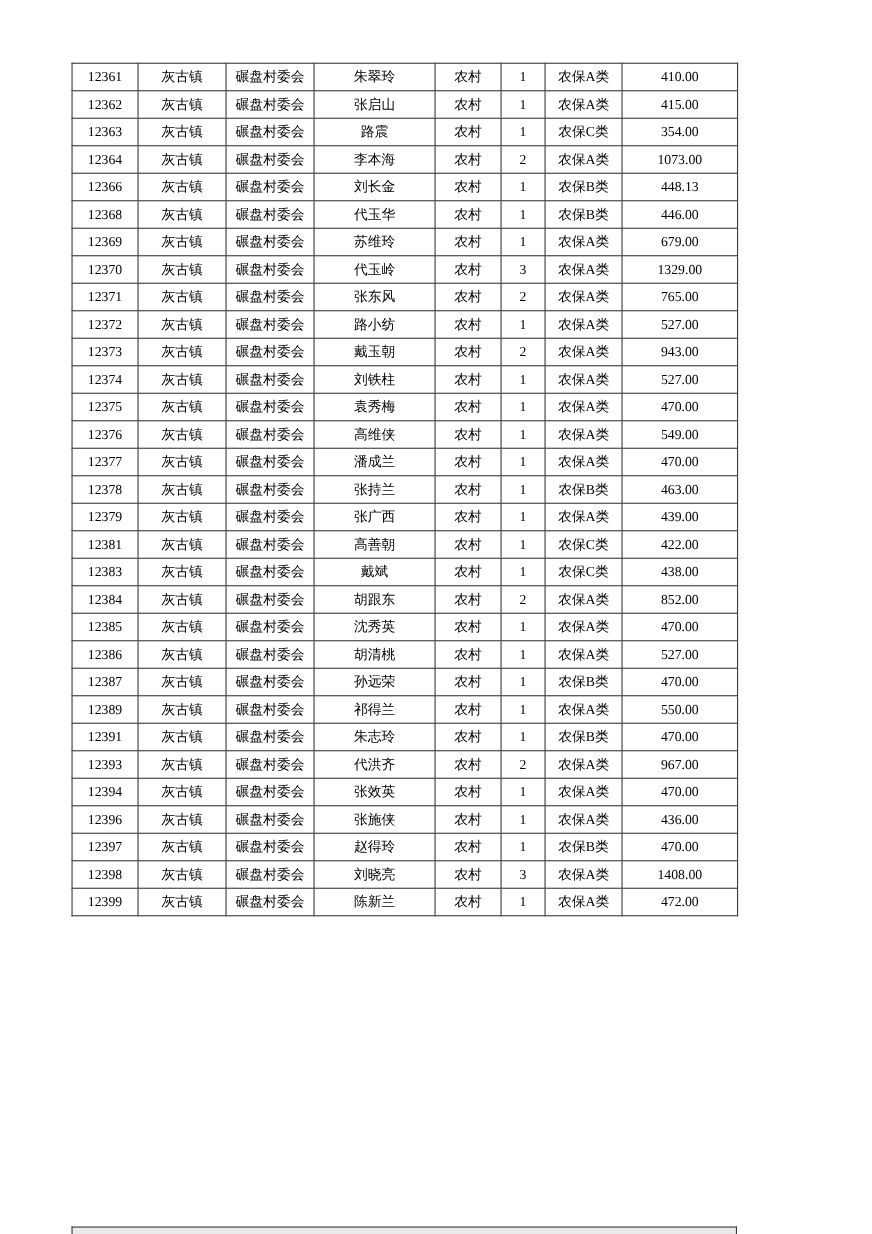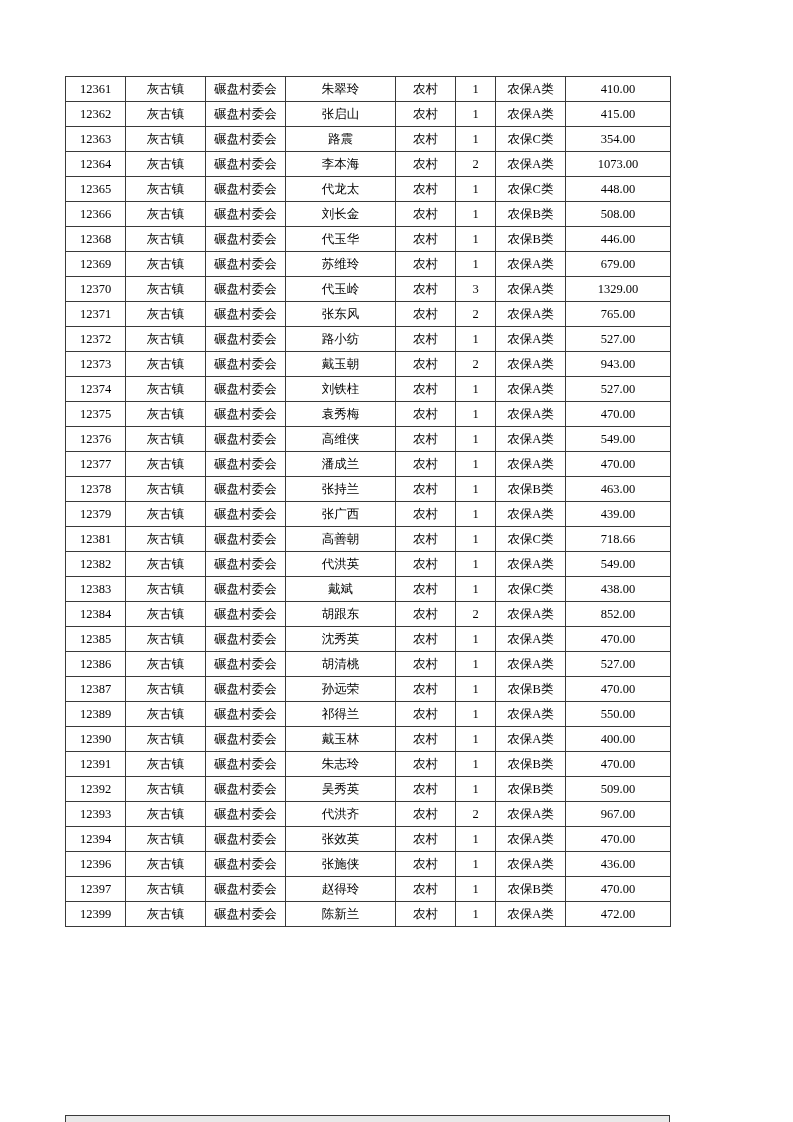--- a/index.html
+++ b/index.html
@@ -12,21 +12,21 @@
     width: 793px;
     height: 1122px;
     background: #ffffff;
     overflow: hidden;
     font-family: "Liberation Serif", "DejaVu Serif", serif;
     color: #000000;
   }
   table.grid {
     position: absolute;
     left: 65px;
-    top: 76px;
+    top: 57px;
     border-collapse: collapse;
     table-layout: fixed;
     width: 605px;
   }
   table.grid td {
     border: 1px solid #3a3a3a;
     height: 24px;
     padding: 0 2px;
     text-align: center;
     vertical-align: middle;
@@ -105,178 +105,158 @@
           <td>12364</td>
           <td>灰古镇</td>
           <td>碾盘村委会</td>
           <td>李本海</td>
           <td>农村</td>
           <td>2</td>
           <td>农保A类</td>
           <td>1073.00</td>
         </tr>
         <tr>
-          <td>12365</td>
-          <td>灰古镇</td>
-          <td>碾盘村委会</td>
-          <td>代龙太</td>
+          <td>12366</td>
+          <td>灰古镇</td>
+          <td>碾盘村委会</td>
+          <td>刘长金</td>
+          <td>农村</td>
+          <td>1</td>
+          <td>农保B类</td>
+          <td>448.13</td>
+        </tr>
+        <tr>
+          <td>12368</td>
+          <td>灰古镇</td>
+          <td>碾盘村委会</td>
+          <td>代玉华</td>
+          <td>农村</td>
+          <td>1</td>
+          <td>农保B类</td>
+          <td>446.00</td>
+        </tr>
+        <tr>
+          <td>12369</td>
+          <td>灰古镇</td>
+          <td>碾盘村委会</td>
+          <td>苏维玲</td>
+          <td>农村</td>
+          <td>1</td>
+          <td>农保A类</td>
+          <td>679.00</td>
+        </tr>
+        <tr>
+          <td>12370</td>
+          <td>灰古镇</td>
+          <td>碾盘村委会</td>
+          <td>代玉岭</td>
+          <td>农村</td>
+          <td>3</td>
+          <td>农保A类</td>
+          <td>1329.00</td>
+        </tr>
+        <tr>
+          <td>12371</td>
+          <td>灰古镇</td>
+          <td>碾盘村委会</td>
+          <td>张东风</td>
+          <td>农村</td>
+          <td>2</td>
+          <td>农保A类</td>
+          <td>765.00</td>
+        </tr>
+        <tr>
+          <td>12372</td>
+          <td>灰古镇</td>
+          <td>碾盘村委会</td>
+          <td>路小纺</td>
+          <td>农村</td>
+          <td>1</td>
+          <td>农保A类</td>
+          <td>527.00</td>
+        </tr>
+        <tr>
+          <td>12373</td>
+          <td>灰古镇</td>
+          <td>碾盘村委会</td>
+          <td>戴玉朝</td>
+          <td>农村</td>
+          <td>2</td>
+          <td>农保A类</td>
+          <td>943.00</td>
+        </tr>
+        <tr>
+          <td>12374</td>
+          <td>灰古镇</td>
+          <td>碾盘村委会</td>
+          <td>刘铁柱</td>
+          <td>农村</td>
+          <td>1</td>
+          <td>农保A类</td>
+          <td>527.00</td>
+        </tr>
+        <tr>
+          <td>12375</td>
+          <td>灰古镇</td>
+          <td>碾盘村委会</td>
+          <td>袁秀梅</td>
+          <td>农村</td>
+          <td>1</td>
+          <td>农保A类</td>
+          <td>470.00</td>
+        </tr>
+        <tr>
+          <td>12376</td>
+          <td>灰古镇</td>
+          <td>碾盘村委会</td>
+          <td>高维侠</td>
+          <td>农村</td>
+          <td>1</td>
+          <td>农保A类</td>
+          <td>549.00</td>
+        </tr>
+        <tr>
+          <td>12377</td>
+          <td>灰古镇</td>
+          <td>碾盘村委会</td>
+          <td>潘成兰</td>
+          <td>农村</td>
+          <td>1</td>
+          <td>农保A类</td>
+          <td>470.00</td>
+        </tr>
+        <tr>
+          <td>12378</td>
+          <td>灰古镇</td>
+          <td>碾盘村委会</td>
+          <td>张持兰</td>
+          <td>农村</td>
+          <td>1</td>
+          <td>农保B类</td>
+          <td>463.00</td>
+        </tr>
+        <tr>
+          <td>12379</td>
+          <td>灰古镇</td>
+          <td>碾盘村委会</td>
+          <td>张广西</td>
+          <td>农村</td>
+          <td>1</td>
+          <td>农保A类</td>
+          <td>439.00</td>
+        </tr>
+        <tr>
+          <td>12381</td>
+          <td>灰古镇</td>
+          <td>碾盘村委会</td>
+          <td>高善朝</td>
           <td>农村</td>
           <td>1</td>
           <td>农保C类</td>
-          <td>448.00</td>
-        </tr>
-        <tr>
-          <td>12366</td>
-          <td>灰古镇</td>
-          <td>碾盘村委会</td>
-          <td>刘长金</td>
-          <td>农村</td>
-          <td>1</td>
-          <td>农保B类</td>
-          <td>508.00</td>
-        </tr>
-        <tr>
-          <td>12368</td>
-          <td>灰古镇</td>
-          <td>碾盘村委会</td>
-          <td>代玉华</td>
-          <td>农村</td>
-          <td>1</td>
-          <td>农保B类</td>
-          <td>446.00</td>
-        </tr>
-        <tr>
-          <td>12369</td>
-          <td>灰古镇</td>
-          <td>碾盘村委会</td>
-          <td>苏维玲</td>
-          <td>农村</td>
-          <td>1</td>
-          <td>农保A类</td>
-          <td>679.00</td>
-        </tr>
-        <tr>
-          <td>12370</td>
-          <td>灰古镇</td>
-          <td>碾盘村委会</td>
-          <td>代玉岭</td>
-          <td>农村</td>
-          <td>3</td>
-          <td>农保A类</td>
-          <td>1329.00</td>
-        </tr>
-        <tr>
-          <td>12371</td>
-          <td>灰古镇</td>
-          <td>碾盘村委会</td>
-          <td>张东风</td>
-          <td>农村</td>
-          <td>2</td>
-          <td>农保A类</td>
-          <td>765.00</td>
-        </tr>
-        <tr>
-          <td>12372</td>
-          <td>灰古镇</td>
-          <td>碾盘村委会</td>
-          <td>路小纺</td>
-          <td>农村</td>
-          <td>1</td>
-          <td>农保A类</td>
-          <td>527.00</td>
-        </tr>
-        <tr>
-          <td>12373</td>
-          <td>灰古镇</td>
-          <td>碾盘村委会</td>
-          <td>戴玉朝</td>
-          <td>农村</td>
-          <td>2</td>
-          <td>农保A类</td>
-          <td>943.00</td>
-        </tr>
-        <tr>
-          <td>12374</td>
-          <td>灰古镇</td>
-          <td>碾盘村委会</td>
-          <td>刘铁柱</td>
-          <td>农村</td>
-          <td>1</td>
-          <td>农保A类</td>
-          <td>527.00</td>
-        </tr>
-        <tr>
-          <td>12375</td>
-          <td>灰古镇</td>
-          <td>碾盘村委会</td>
-          <td>袁秀梅</td>
-          <td>农村</td>
-          <td>1</td>
-          <td>农保A类</td>
-          <td>470.00</td>
-        </tr>
-        <tr>
-          <td>12376</td>
-          <td>灰古镇</td>
-          <td>碾盘村委会</td>
-          <td>高维侠</td>
-          <td>农村</td>
-          <td>1</td>
-          <td>农保A类</td>
-          <td>549.00</td>
-        </tr>
-        <tr>
-          <td>12377</td>
-          <td>灰古镇</td>
-          <td>碾盘村委会</td>
-          <td>潘成兰</td>
-          <td>农村</td>
-          <td>1</td>
-          <td>农保A类</td>
-          <td>470.00</td>
-        </tr>
-        <tr>
-          <td>12378</td>
-          <td>灰古镇</td>
-          <td>碾盘村委会</td>
-          <td>张持兰</td>
-          <td>农村</td>
-          <td>1</td>
-          <td>农保B类</td>
-          <td>463.00</td>
-        </tr>
-        <tr>
-          <td>12379</td>
-          <td>灰古镇</td>
-          <td>碾盘村委会</td>
-          <td>张广西</td>
-          <td>农村</td>
-          <td>1</td>
-          <td>农保A类</td>
-          <td>439.00</td>
-        </tr>
-        <tr>
-          <td>12381</td>
-          <td>灰古镇</td>
-          <td>碾盘村委会</td>
-          <td>高善朝</td>
-          <td>农村</td>
-          <td>1</td>
-          <td>农保C类</td>
-          <td>718.66</td>
-        </tr>
-        <tr>
-          <td>12382</td>
-          <td>灰古镇</td>
-          <td>碾盘村委会</td>
-          <td>代洪英</td>
-          <td>农村</td>
-          <td>1</td>
-          <td>农保A类</td>
-          <td>549.00</td>
+          <td>422.00</td>
         </tr>
         <tr>
           <td>12383</td>
           <td>灰古镇</td>
           <td>碾盘村委会</td>
           <td>戴斌</td>
           <td>农村</td>
           <td>1</td>
           <td>农保C类</td>
           <td>438.00</td>
@@ -325,50 +305,30 @@
           <td>12389</td>
           <td>灰古镇</td>
           <td>碾盘村委会</td>
           <td>祁得兰</td>
           <td>农村</td>
           <td>1</td>
           <td>农保A类</td>
           <td>550.00</td>
         </tr>
         <tr>
-          <td>12390</td>
-          <td>灰古镇</td>
-          <td>碾盘村委会</td>
-          <td>戴玉林</td>
-          <td>农村</td>
-          <td>1</td>
-          <td>农保A类</td>
-          <td>400.00</td>
-        </tr>
-        <tr>
           <td>12391</td>
           <td>灰古镇</td>
           <td>碾盘村委会</td>
           <td>朱志玲</td>
           <td>农村</td>
           <td>1</td>
           <td>农保B类</td>
           <td>470.00</td>
         </tr>
         <tr>
-          <td>12392</td>
-          <td>灰古镇</td>
-          <td>碾盘村委会</td>
-          <td>吴秀英</td>
-          <td>农村</td>
-          <td>1</td>
-          <td>农保B类</td>
-          <td>509.00</td>
-        </tr>
-        <tr>
           <td>12393</td>
           <td>灰古镇</td>
           <td>碾盘村委会</td>
           <td>代洪齐</td>
           <td>农村</td>
           <td>2</td>
           <td>农保A类</td>
           <td>967.00</td>
         </tr>
         <tr>
@@ -393,20 +353,30 @@
         </tr>
         <tr>
           <td>12397</td>
           <td>灰古镇</td>
           <td>碾盘村委会</td>
           <td>赵得玲</td>
           <td>农村</td>
           <td>1</td>
           <td>农保B类</td>
           <td>470.00</td>
+        </tr>
+        <tr>
+          <td>12398</td>
+          <td>灰古镇</td>
+          <td>碾盘村委会</td>
+          <td>刘晓亮</td>
+          <td>农村</td>
+          <td>3</td>
+          <td>农保A类</td>
+          <td>1408.00</td>
         </tr>
         <tr>
           <td>12399</td>
           <td>灰古镇</td>
           <td>碾盘村委会</td>
           <td>陈新兰</td>
           <td>农村</td>
           <td>1</td>
           <td>农保A类</td>
           <td>472.00</td>

